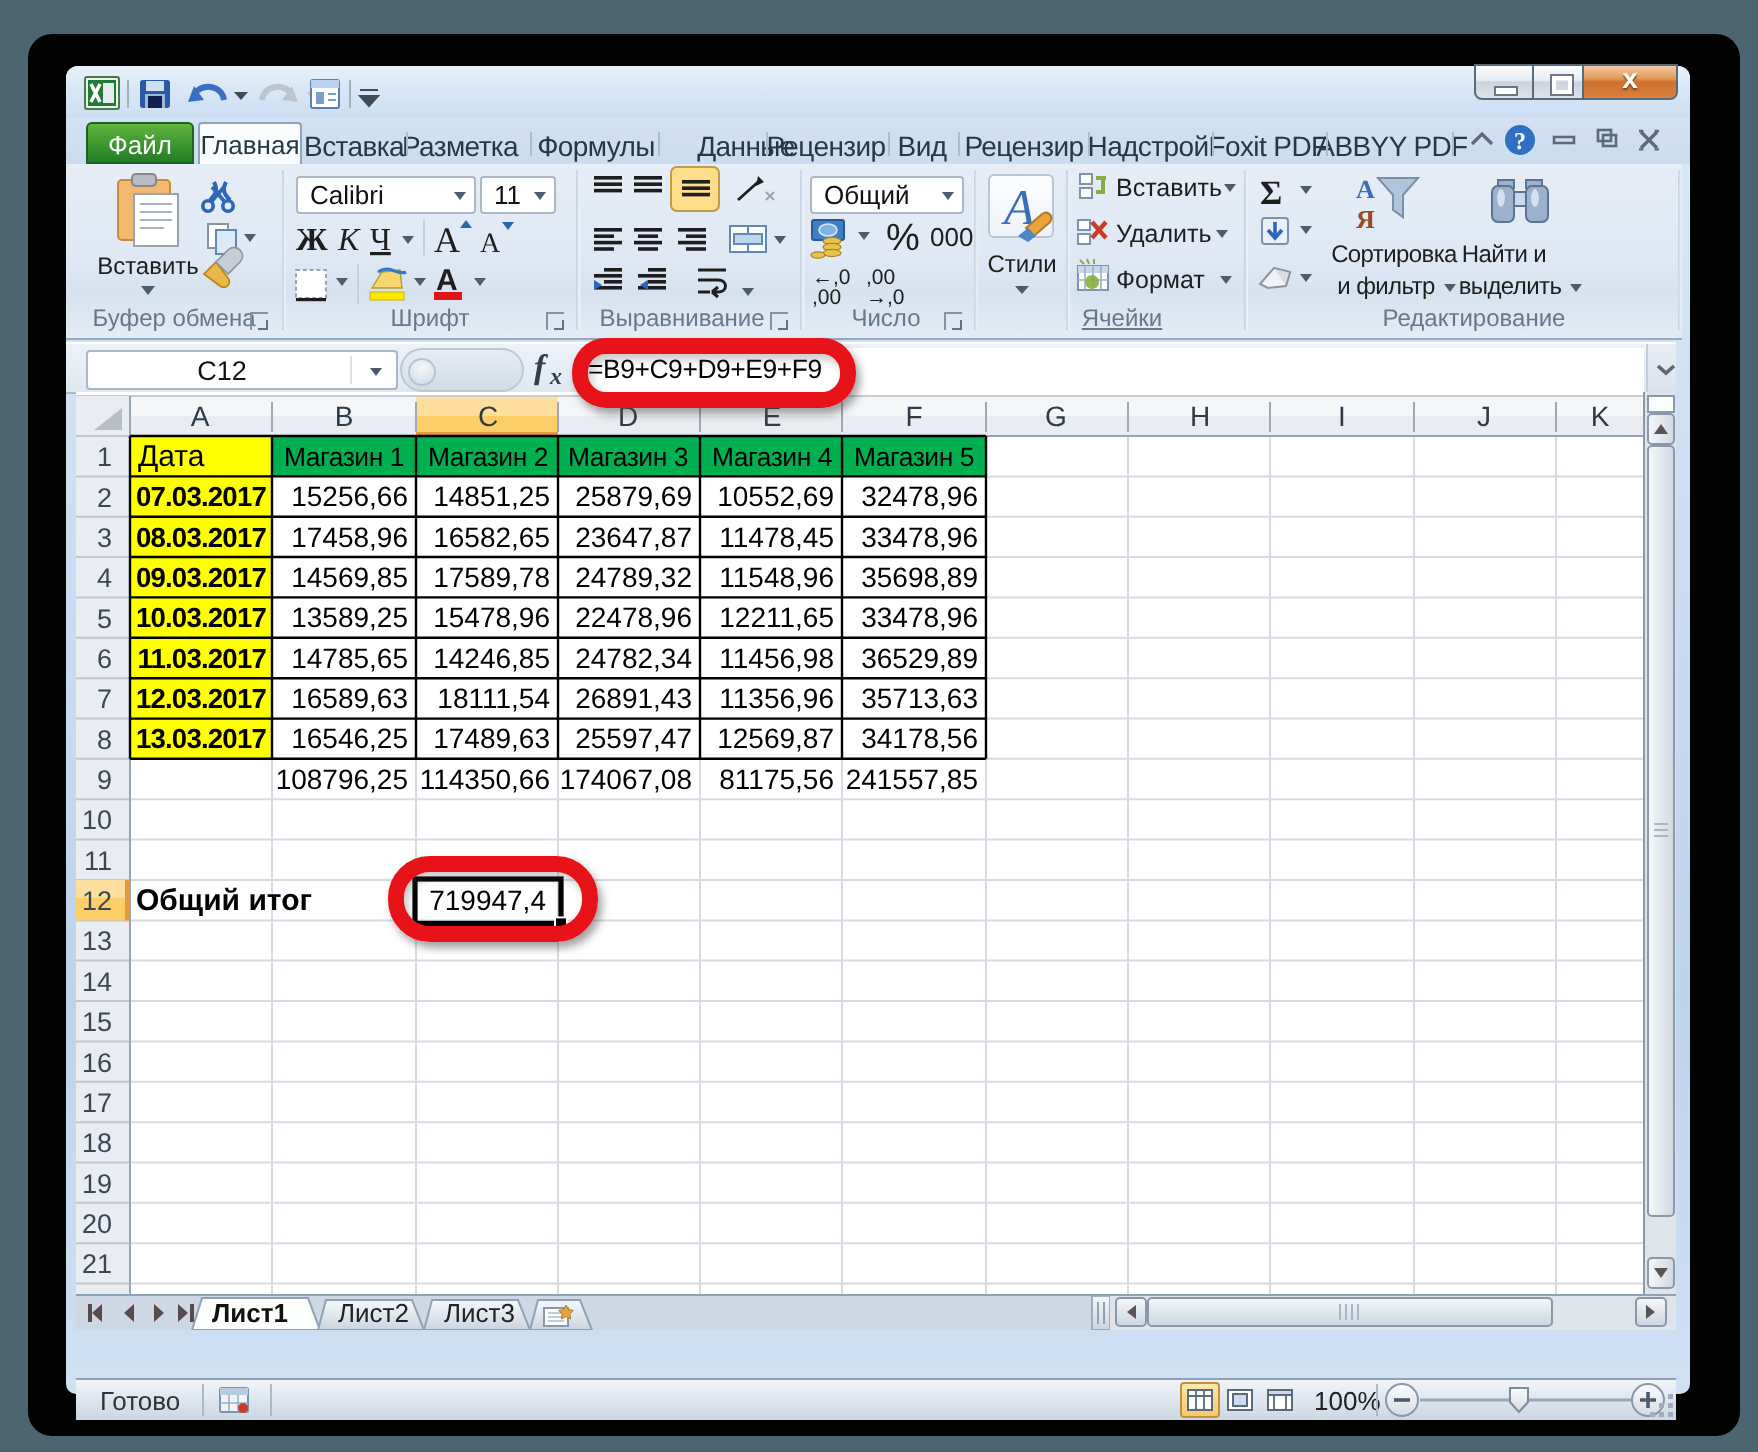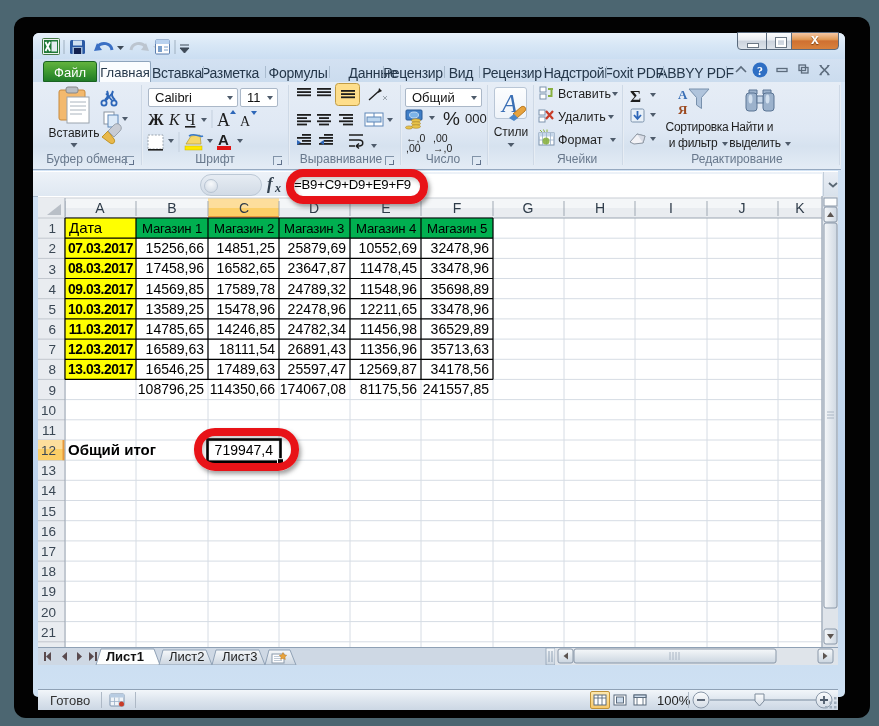--- a/index.html
+++ b/index.html
@@ -117,21 +117,21 @@
       <div class="rgroup-sep" style="left:254.5px;"></div>
       <div class="rgroup-sep" style="left:366.5px;"></div>
       <div class="rgroup-sep" style="left:453.5px;"></div>
       <div class="rgroup-sep" style="left:499.5px;"></div>
       <div class="rgroup-sep" style="left:588.5px;"></div>
       <div class="rgroup-sep" style="left:806px;"></div>
       <div class="rlabel" style="left:-6px;">Буфер обмена</div>
       <div class="rlabel" style="left:122px;">Шрифт</div>
       <div class="rlabel" style="left:248px;">Выравнивание</div>
       <div class="rlabel" style="left:350px;">Число</div>
-      <div class="rlabel" style="left:484px;">Ячейки</div>
+      <div class="rlabel" style="left:468px;text-decoration:underline;">Ячейки</div>
       <div class="rlabel" style="left:614px;width:180px;">Редактирование</div>
       <div class="launcher" style="left:92px;"></div>
       <div class="launcher" style="left:240px;"></div>
       <div class="launcher" style="left:352px;"></div>
       <div class="launcher" style="left:439px;"></div>
       <svg width="100" height="85" viewBox="0 0 100 85" style="position:absolute;left:8px;top:0;" font-family="Liberation Sans,sans-serif">
         <rect x="18" y="8" width="26" height="30" rx="2" fill="#f3b96e" stroke="#c88a3c"></rect>
         <rect x="25" y="5" width="12" height="6" rx="2" fill="#b8bdc4" stroke="#888"></rect>
         <rect x="26" y="15" width="22" height="26" fill="#fff" stroke="#9aa4ae"></rect>
         <g stroke="#aab4be">
@@ -301,20 +301,25 @@
           <rect x="132" y="14" width="6" height="7" fill="#c8d8ea"></rect>
         </g>
         <ellipse cx="125.5" cy="17" rx="2" ry="4.5" fill="#dce8f4" opacity="0.85"></ellipse>
         <ellipse cx="142.5" cy="17" rx="2" ry="4.5" fill="#dce8f4" opacity="0.85"></ellipse>
         <text x="127" y="49" font-size="12" letter-spacing="-0.3" fill="#1e1e1e" text-anchor="middle">Найти и</text>
         <text x="130" y="65" font-size="12" letter-spacing="-0.3" fill="#1e1e1e" text-anchor="middle">выделить</text>
         <path d="M 160 60 l 6 0 l -3 4 z" fill="#4e5b6b"></path>
       </svg>
     </div>
   <div id="fbar">
+      <div style="position:absolute;left:10px;top:3px;width:156px;height:20px;background:#fff;border:1px solid #aab7c7;border-radius:2px;">
+        <div style="position:absolute;left:67px;top:2px;transform:translateX(-50%);font-size:13.5px;color:#111;">C12</div>
+        <div class="dna" style="position:absolute;right:7px;top:8px;"></div>
+        <div style="position:absolute;right:22px;top:2px;bottom:2px;width:1px;background:#dde3ea;"></div>
+      </div>
       <div style="position:absolute;left:167px;top:2px;width:62px;height:22px;background:linear-gradient(180deg,#e6ecf3,#d2dbe6);border-radius:11px;border:1px solid #bcc8d5;">
         <div style="position:absolute;left:3px;top:3.5px;width:14px;height:14px;border-radius:50%;background:radial-gradient(circle at 50% 32%,#f7f9fb,#ccd6e2);border:1px solid #b8c4d2;"></div>
       </div>
       <div style="position:absolute;left:234px;top:1px;width:20px;height:24px;">
         <span style="position:absolute;left:0px;top:1px;font-family:'Liberation Serif',serif;font-style:italic;font-weight:bold;font-size:17px;color:#32404e;">f</span>
         <span style="position:absolute;left:8px;top:8px;font-family:'Liberation Serif',serif;font-style:italic;font-weight:bold;font-size:12px;color:#32404e;">x</span>
       </div>
       <div style="position:absolute;left:257px;top:2px;width:532px;height:23px;background:#fff;border-left:1px solid #c5cfdb;"></div>
       <div style="position:absolute;left:261px;top:5px;font-size:13.2px;letter-spacing:-0.2px;color:#000;">=B9+C9+D9+E9+F9</div>
       <div style="position:absolute;left:790px;top:0px;width:15px;height:25px;background:linear-gradient(180deg,#e9eef5,#d8e1eb);border-left:1px solid #c2cdd9;">

